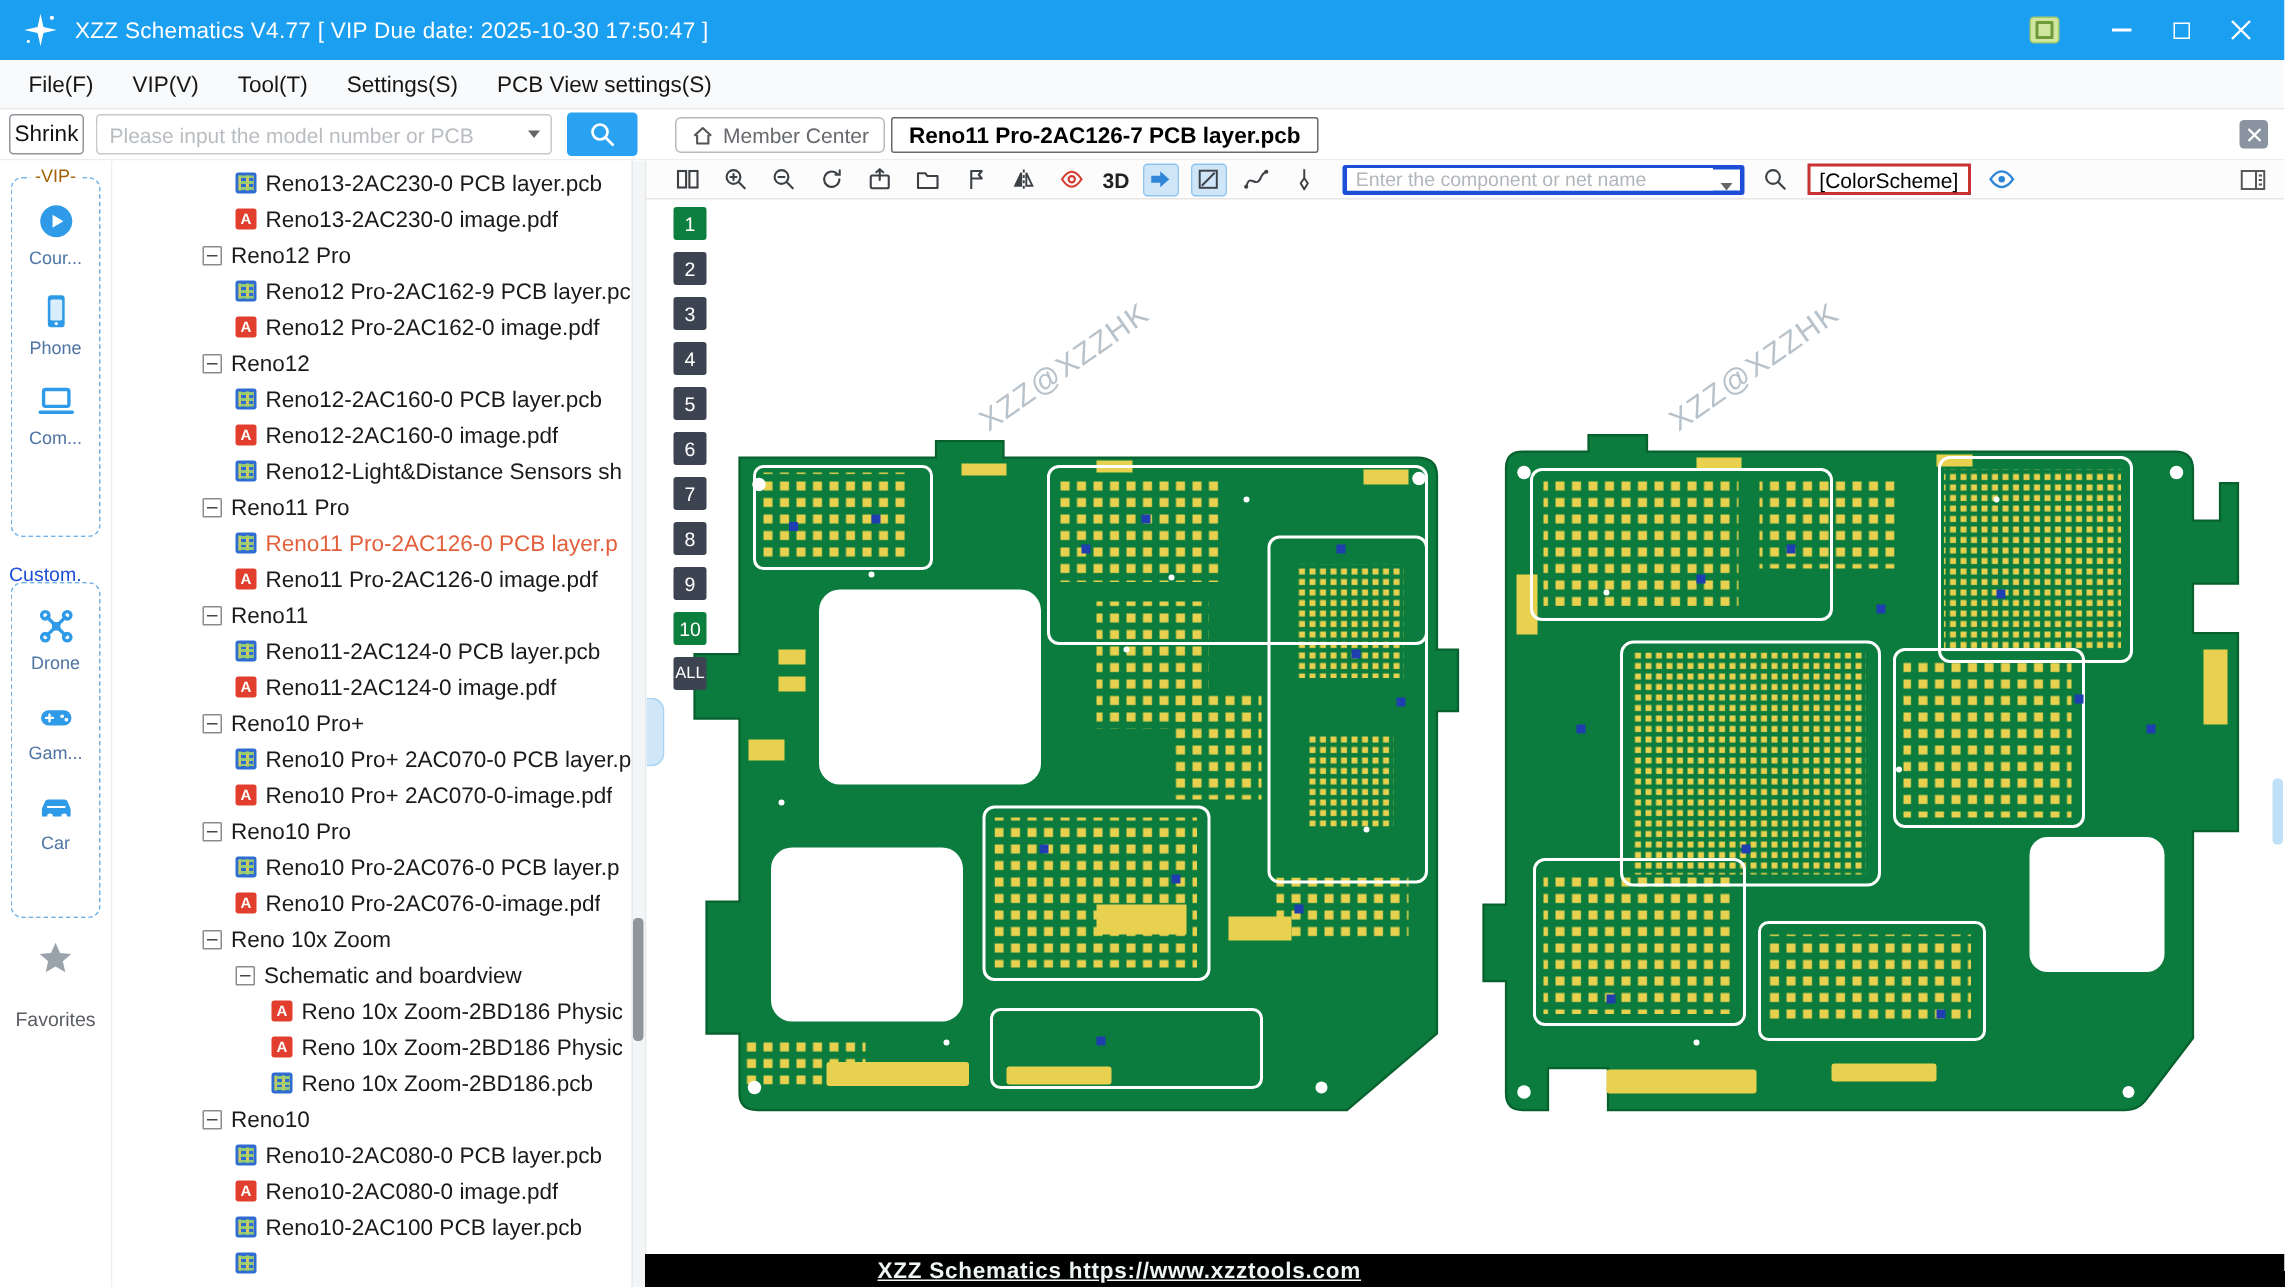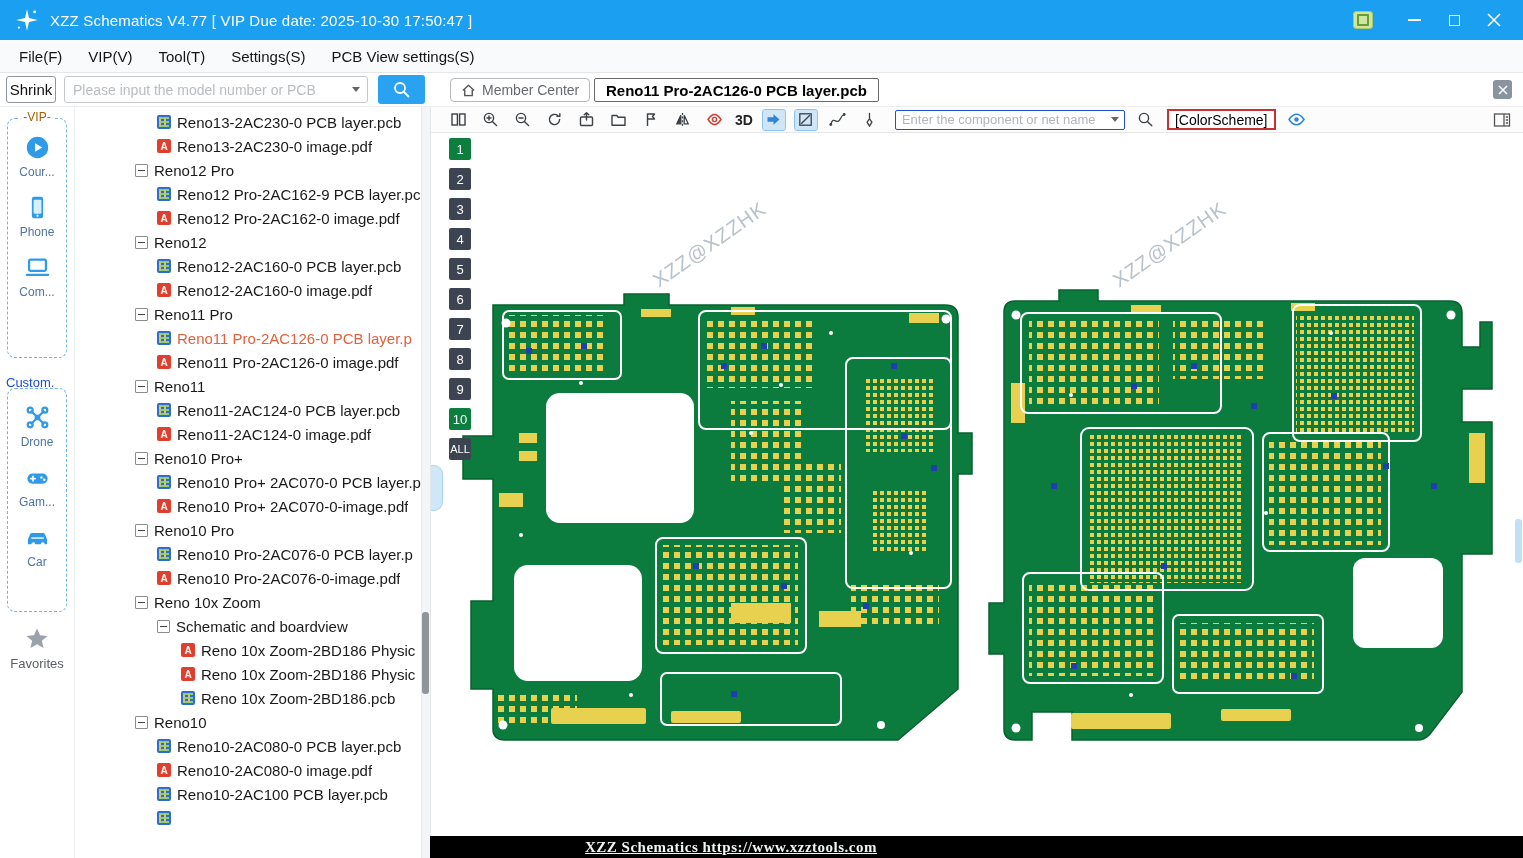--- a/index.html
+++ b/index.html
@@ -38,21 +38,21 @@
 
 
 .sidebar{position:absolute;left:0;top:107px;width:75px;bottom:0;background:#fff;border-right:1px solid #eceef0}
 .vip-box{position:absolute;left:7px;top:11px;width:60px;height:240px;border:1px dashed #74b3e8;border-radius:8px}
 .vip-label{position:absolute;top:-9px;left:50%;transform:translateX(-50%);background:#fff;padding:0 3px;color:#a16207;font-size:12px;white-space:nowrap}
 .custom-label{position:absolute;left:6px;top:268px;font-size:13px;color:#1d4ed8}
 .custom-box{position:absolute;left:7px;top:281px;width:60px;height:224px;border:1px dashed #74b3e8;border-radius:8px}
 .side-item{display:flex;flex-direction:column;align-items:center;gap:4px;margin-top:15px}
 .side-item .lbl{font-size:12px;color:#4d74a3;white-space:nowrap}
 .sicon{width:27px;height:27px;display:block}
-.fav{position:absolute;left:0;top:518px;width:74px;display:flex;flex-direction:column;align-items:center;gap:3px}
+.fav{position:absolute;left:0;top:518px;width:74px;display:flex;flex-direction:column;align-items:center;gap:19px}
 .fav .lbl{font-size:13px;color:#5a5e62}
 
 
 .treepanel{position:absolute;left:75px;top:107px;width:355px;bottom:0;background:#fff;overflow:hidden}
 .tree-list{position:absolute;left:0;top:3px;right:9px;bottom:0;overflow:hidden}
 .tree-row{height:24px;display:flex;align-items:center;gap:6px;font-size:15px;color:#1a1a1a;white-space:nowrap}
 .tree-row.lv1{padding-left:60px}
 .tree-row.lv2{padding-left:82px}
 .tree-row.lv3{padding-left:106px}
 .exp{display:none;width:13px;height:13px;border:1px solid #8b8b8b;border-radius:1px;flex:0 0 13px;position:relative;background:#fff}
@@ -68,41 +68,41 @@
 .tree-scroll{position:absolute;right:0;top:0;bottom:0;width:9px;background:#f4f5f6;border-left:1px solid #e9eaec}
 .tree-thumb{position:absolute;right:1px;top:505px;width:7px;height:82px;background:#8f959b;border-radius:3px}
 
 
 .viewer{position:absolute;left:430px;top:107px;right:0;bottom:22px;background:#fff;border-left:1px solid #e4e6e8}
 .vtoolbar{position:absolute;left:0;top:0;right:0;height:26px;background:#fcfcfc;border-bottom:1px solid #e6e6e6;display:flex;align-items:center;gap:10px;padding:0 10px 0 16px;z-index:7}
 .tool{width:22px;height:20px;display:flex;align-items:center;justify-content:center;border-radius:2px;flex:0 0 auto}
 .tool svg{display:block}
 .tool.active{background:#cfe6f9;outline:1px solid #8fc3ec}
 .t3d{font-size:14px;font-weight:bold;color:#222;flex:0 0 auto}
-.net-combo{width:230px;height:20px;border:1px solid #1d4ed8;border-radius:2px;display:flex;align-items:center;background:#fff;margin-left:4px;flex:0 0 auto}
+.net-combo{width:268px;height:20px;border:3px solid #1d4ed8;border-radius:2px;display:flex;align-items:flex-end;background:#fff;margin-left:4px;flex:0 0 auto}
 .net-combo input{flex:1;border:0;outline:0;font-size:13px;padding:0 6px;color:#333;font-family:inherit;min-width:0}
 .net-combo input::placeholder{color:#b2b6ba}
 .net-combo .combo-arrow{width:18px}
 .colorscheme{height:21px;padding:0 6px;border:2px solid #c83232;display:flex;align-items:center;font-size:14px;color:#000;background:#fff;white-space:nowrap;flex:0 0 auto}
 .panel-btn{margin-left:auto}
 .layer-col{position:absolute;left:18px;top:31px;width:22px;display:flex;flex-direction:column;gap:8px;z-index:5}
 .layer-btn{height:22px;background:#3d4451;color:#fff;display:flex;align-items:center;justify-content:center;font-size:13px;border-radius:2px}
 .layer-btn:last-child{font-size:11px}
 .layer-btn.active{background:#0c7e3e}
 .canvas{position:absolute;left:0;top:26px;right:0;bottom:0;background:#fff;overflow:hidden}
 .canvas svg{position:absolute;left:0;top:0}
 .board{fill:#0b7c3d;stroke:#07612e;stroke-width:1.5}
 .shield rect{fill:none;stroke:#fff;stroke-width:2}
 .wm{fill:#b7c2cb;font-size:20px;letter-spacing:1px}
 .collapse-handle{position:absolute;left:0;top:358px;width:12px;height:46px;background:#cfe7f8;border:1px solid #a9d3f1;border-left:0;border-radius:0 9px 9px 0;z-index:6}
 .v-scroll-thumb{position:absolute;right:1px;top:412px;width:7px;height:44px;background:#bfe0f6;border-radius:3px;z-index:6}
 
 
 .statusbar{position:absolute;left:430px;bottom:0;right:0;height:22px;background:#000;display:flex;align-items:center;padding-left:155px}
-.statusbar .txt{font-family:Liberation Serif, serif;font-size:15px;color:#eef7f2;text-decoration:underline;letter-spacing:.5px;font-weight:bold;white-space:nowrap}
+.statusbar .txt{font-family:Liberation Sans, sans-serif;font-size:15px;color:#eef7f2;text-decoration:underline;letter-spacing:.5px;font-weight:bold;white-space:nowrap}
 </style>
 </head>
 <body>
 
 <div class="app">
 
   <div class="titlebar">
     <svg class="logo" viewBox="0 0 24 24">
       <path d="M12 2l1.8 8.2L22 12l-8.2 1.8L12 22l-1.8-8.2L2 12l8.2-1.8z" fill="#fff"></path>
       <circle cx="19" cy="4.5" r="1.3" fill="#fff"></circle>
@@ -156,21 +156,21 @@
         </svg>
     </button>
     <button class="member-btn">
       <svg width="15" height="15" viewBox="0 0 16 16" fill="none" stroke="#555" stroke-width="1.5" stroke-linejoin="round">
           <path d="M2 8l6-5.5L14 8"></path>
           <path d="M4 7.2V13.5h8V7.2"></path>
         </svg>
       <span>Member Center</span>
     </button>
     <div class="doc-tab">
-      <span>Reno11 Pro-2AC126-0 PCB layer.pcb</span>
+      <span>Reno11 Pro-2AC126-7 PCB layer.pcb</span>
     </div>
     <div class="tab-close">
       <svg width="10" height="10" viewBox="0 0 10 10">
           <path d="M1 1l8 8M9 1L1 9" stroke="#fff" stroke-width="1.5"></path>
         </svg>
     </div>
   </div>
 
   <aside class="sidebar">
     <div class="vip-box">
@@ -287,20 +287,26 @@
 
           <span class="lbl">Reno12-2AC160-0 PCB layer.pcb</span>
         </div>
 
         <div class="tree-row type-pdf lv2">
 
           <span class="ic ic-pdf"></span>
           <span class="lbl">Reno12-2AC160-0 image.pdf</span>
         </div>
 
+        <div class="tree-row type-pcb lv2">
+
+          <span class="ic ic-pcb"></span>
+
+          <span class="lbl">Reno12-Light&amp;Distance Sensors sh</span>
+        </div>
 
         <div class="tree-row type-node lv1">
           <span class="exp"></span>
 
           <span class="lbl">Reno11 Pro</span>
         </div>
 
         <div class="tree-row type-pcb lv2 selected">
 
           <span class="ic ic-pcb"></span>

